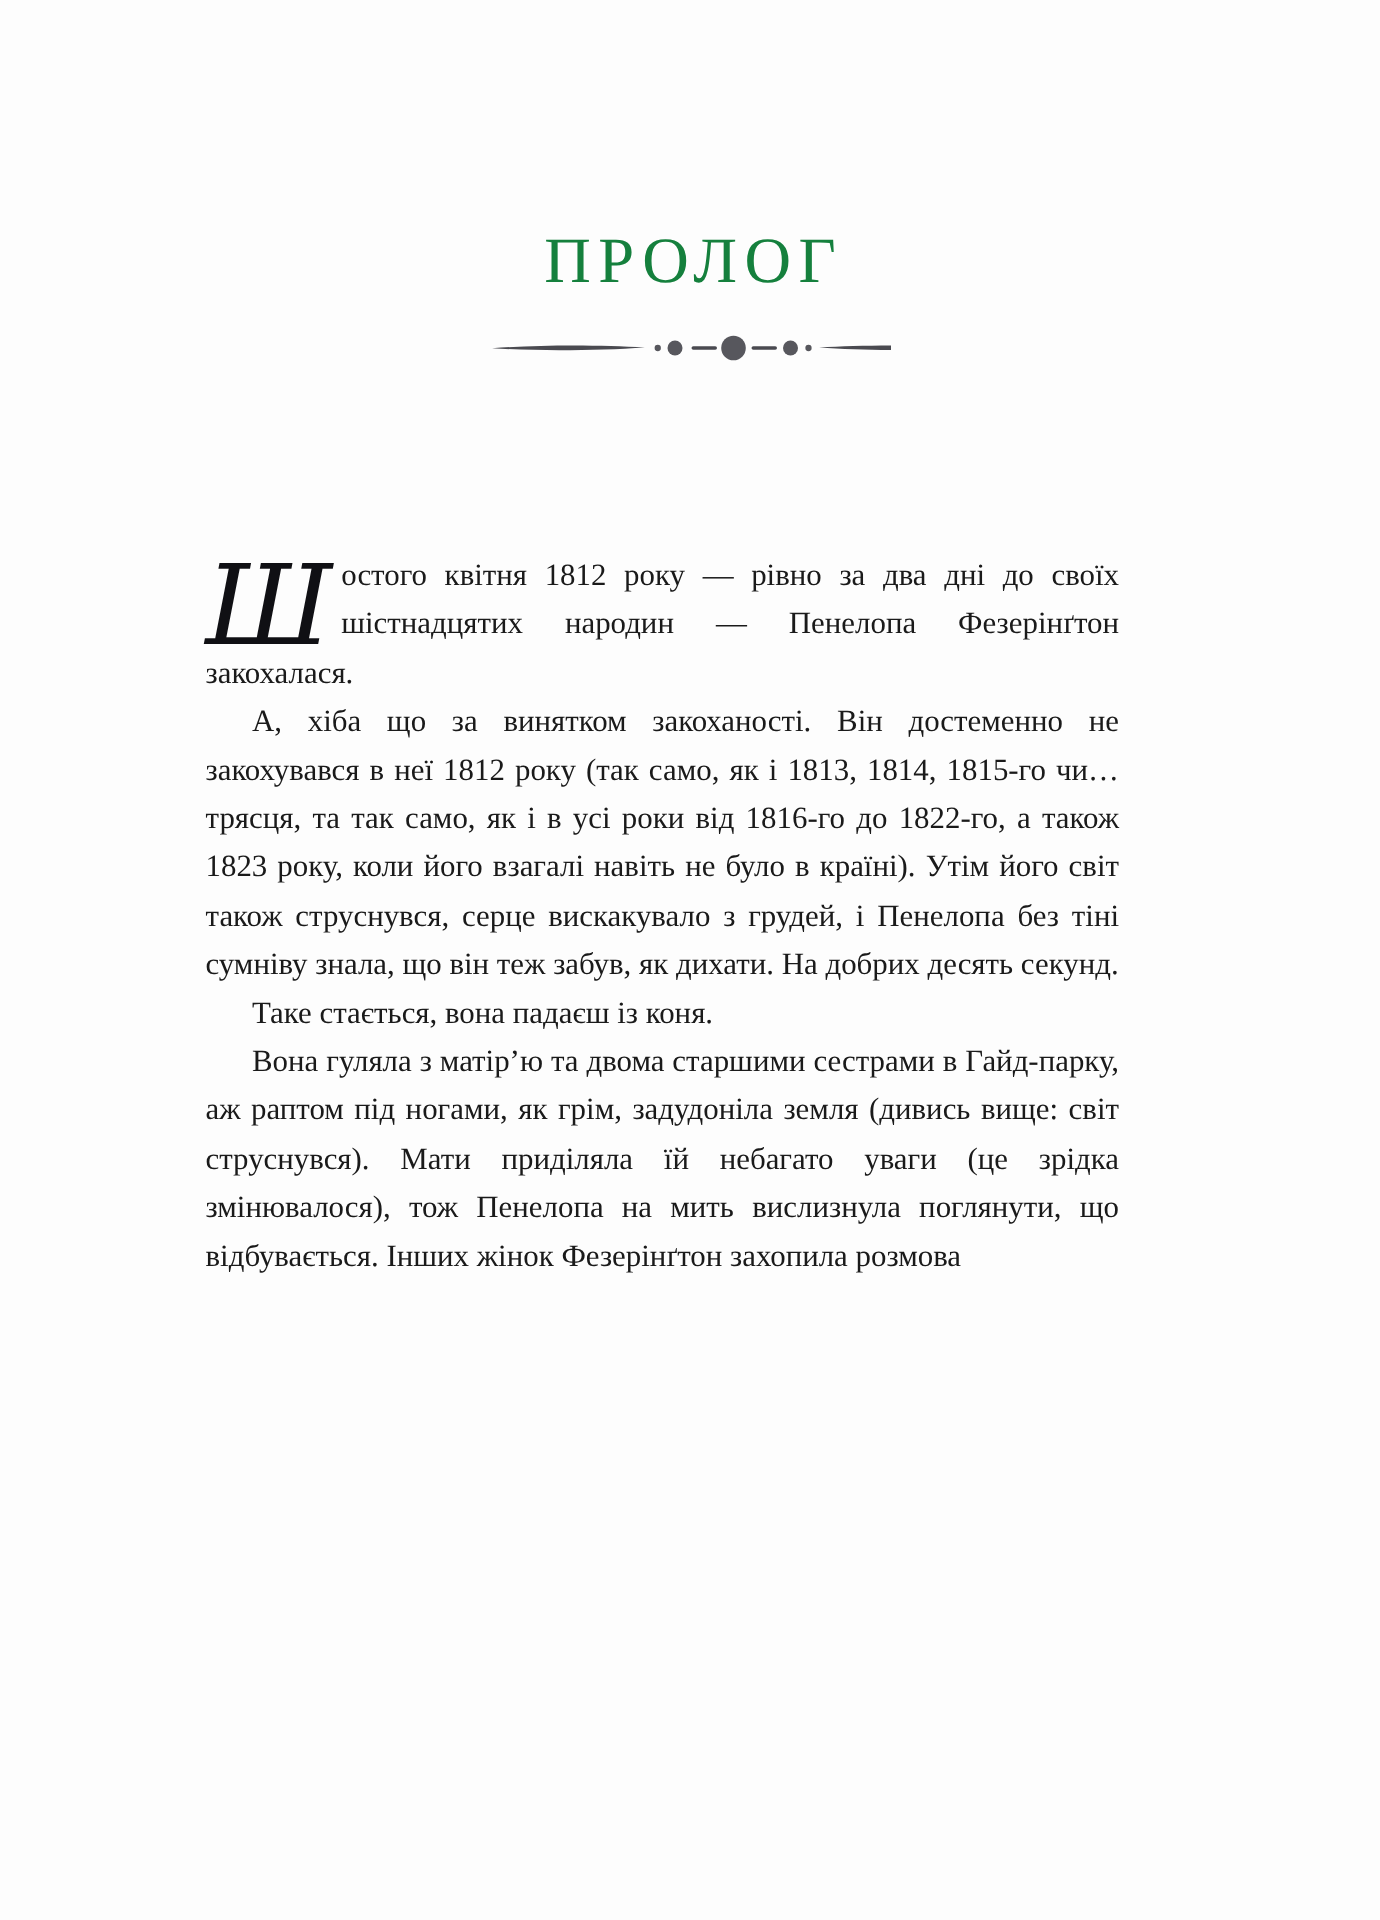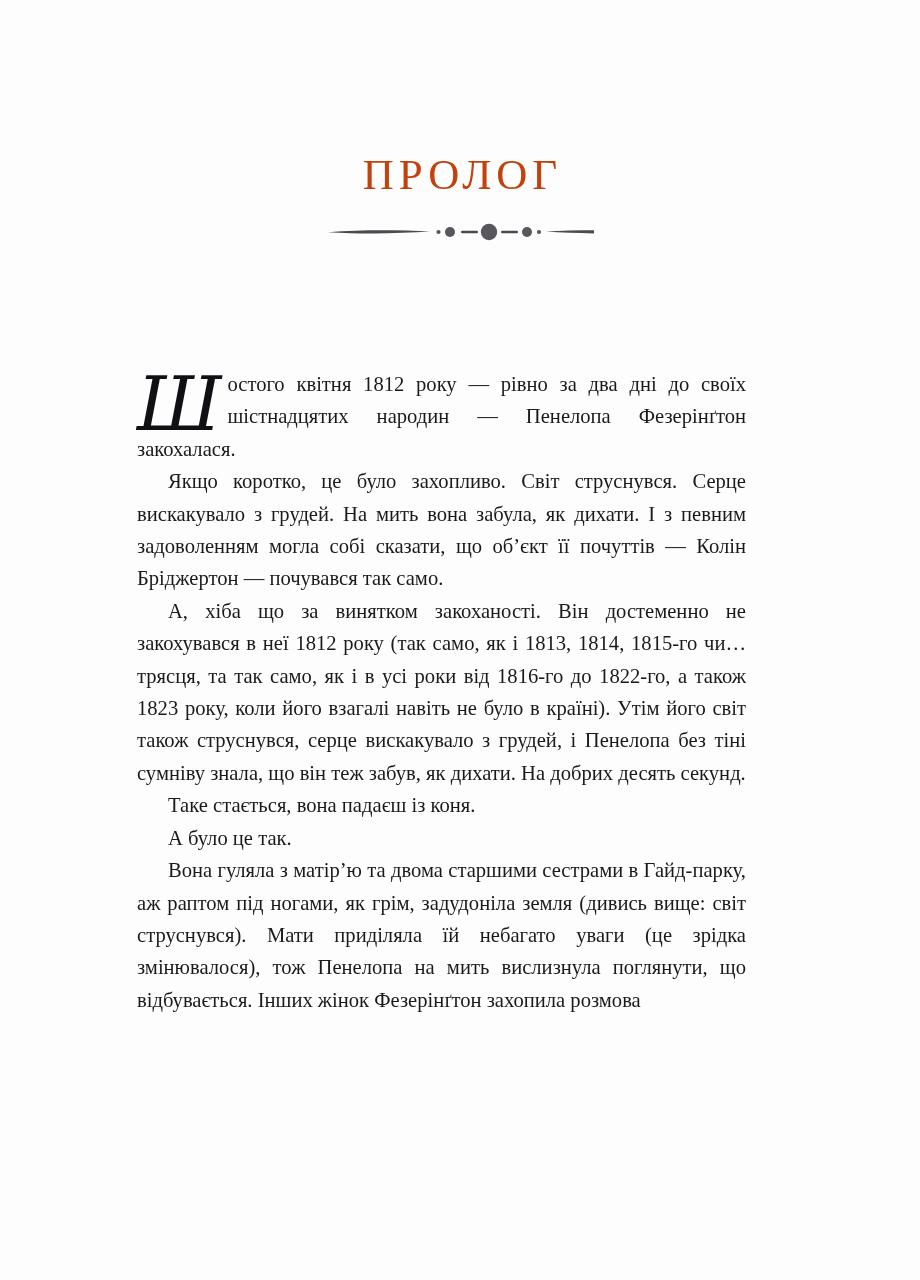--- a/index.html
+++ b/index.html
@@ -33,21 +33,21 @@
   }
 
   .chapter-title {
     display: block;
     font-family: "Liberation Serif", "DejaVu Serif", serif;
     font-size: 43px;
     line-height: 50px;
     letter-spacing: 5px;
     text-indent: 5px;
     font-weight: 400;
-    color: #c2410c;
+    color: #15803d;
     margin: 0;
     padding: 0;
   }
 
   
   .ornament {
     position: absolute;
     top: 218px;
     left: 0;
     width: 920px;
@@ -125,25 +125,23 @@
       <circle cx="213" cy="13" r="2.1" fill="#57575d"></circle>
 
       <path d="M266 13.2 C 232 10.6, 194 10.9, 164 12.6 C 194 14.6, 232 15.2, 266 13.2 Z" fill="#4a4a50" transform="translate(56,0)"></path>
     </svg>
   </div>
 
   <div class="textblock">
 
     <p class="para first"><span class="dropcap">Ш</span><span>остого квітня 1812 року — рівно за два дні до своїх шістнадцятих народин — Пенелопа Фезерінґтон закохалася.</span></p>
 
-    <p class="para"><span>Якщо коротко, це було захопливо. Світ струснувся. Серце вискакувало з грудей. На мить вона забула, як дихати. І з певним задоволенням могла собі сказати, що об’єкт її почуттів — Колін Бріджертон — почувався так само.</span></p>
 
     <p class="para"><span>А, хіба що за винятком закоханості. Він достеменно не закохувався в неї 1812 року (так само, як і 1813, 1814, 1815-го чи… трясця, та так само, як і в усі роки від 1816-го до 1822-го, а також 1823 року, коли його взагалі навіть не було в країні). Утім його світ також струснувся, серце вискакувало з грудей, і Пенелопа без тіні сумніву знала, що він теж забув, як дихати. На добрих десять секунд.</span></p>
 
     <p class="para"><span>Таке стається, вона падаєш із коня.</span></p>
 
-    <p class="para"><span>А було це так.</span></p>
 
     <p class="para"><span>Вона гуляла з матір’ю та двома старшими сестрами в Гайд-парку, аж раптом під ногами, як грім, задудоніла земля (дивись вище: світ струснувся). Мати приділяла їй небагато уваги (це зрідка змінювалося), тож Пенелопа на мить вислизнула поглянути, що відбувається. Інших жінок Фезерінґтон захопила розмова</span></p>
 
   </div>
 
 </div>
 
 </body></html>

